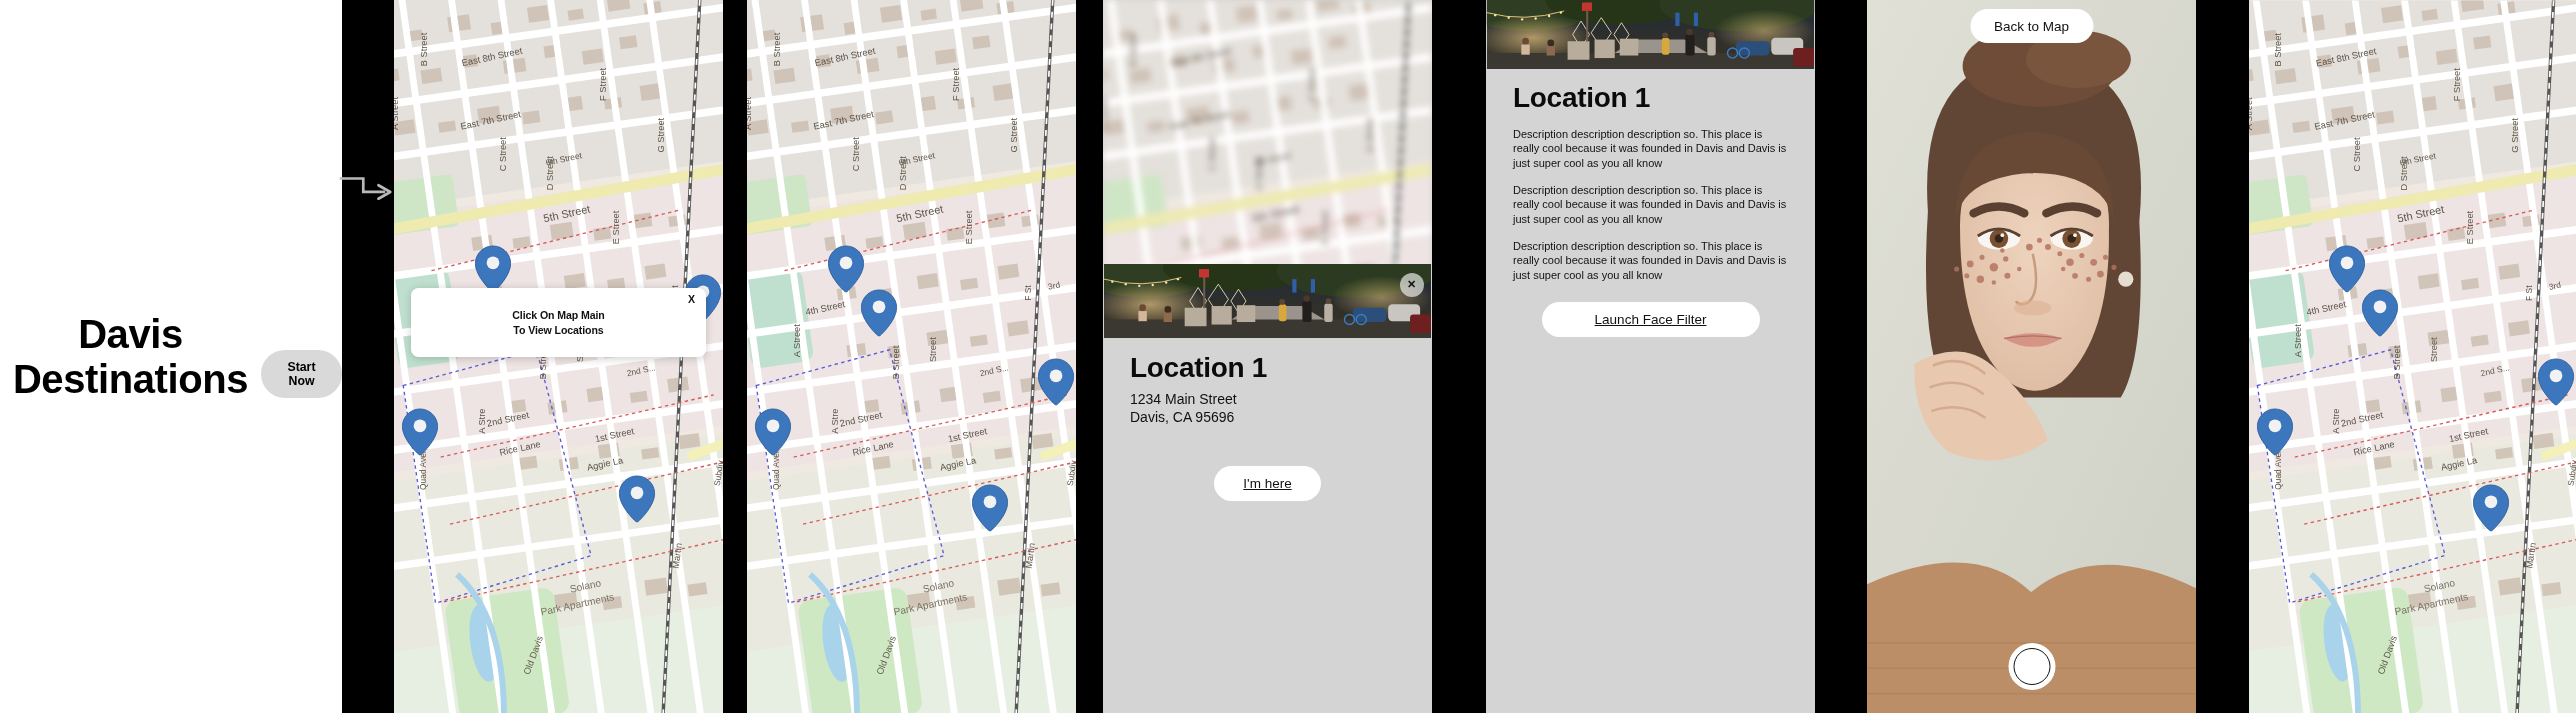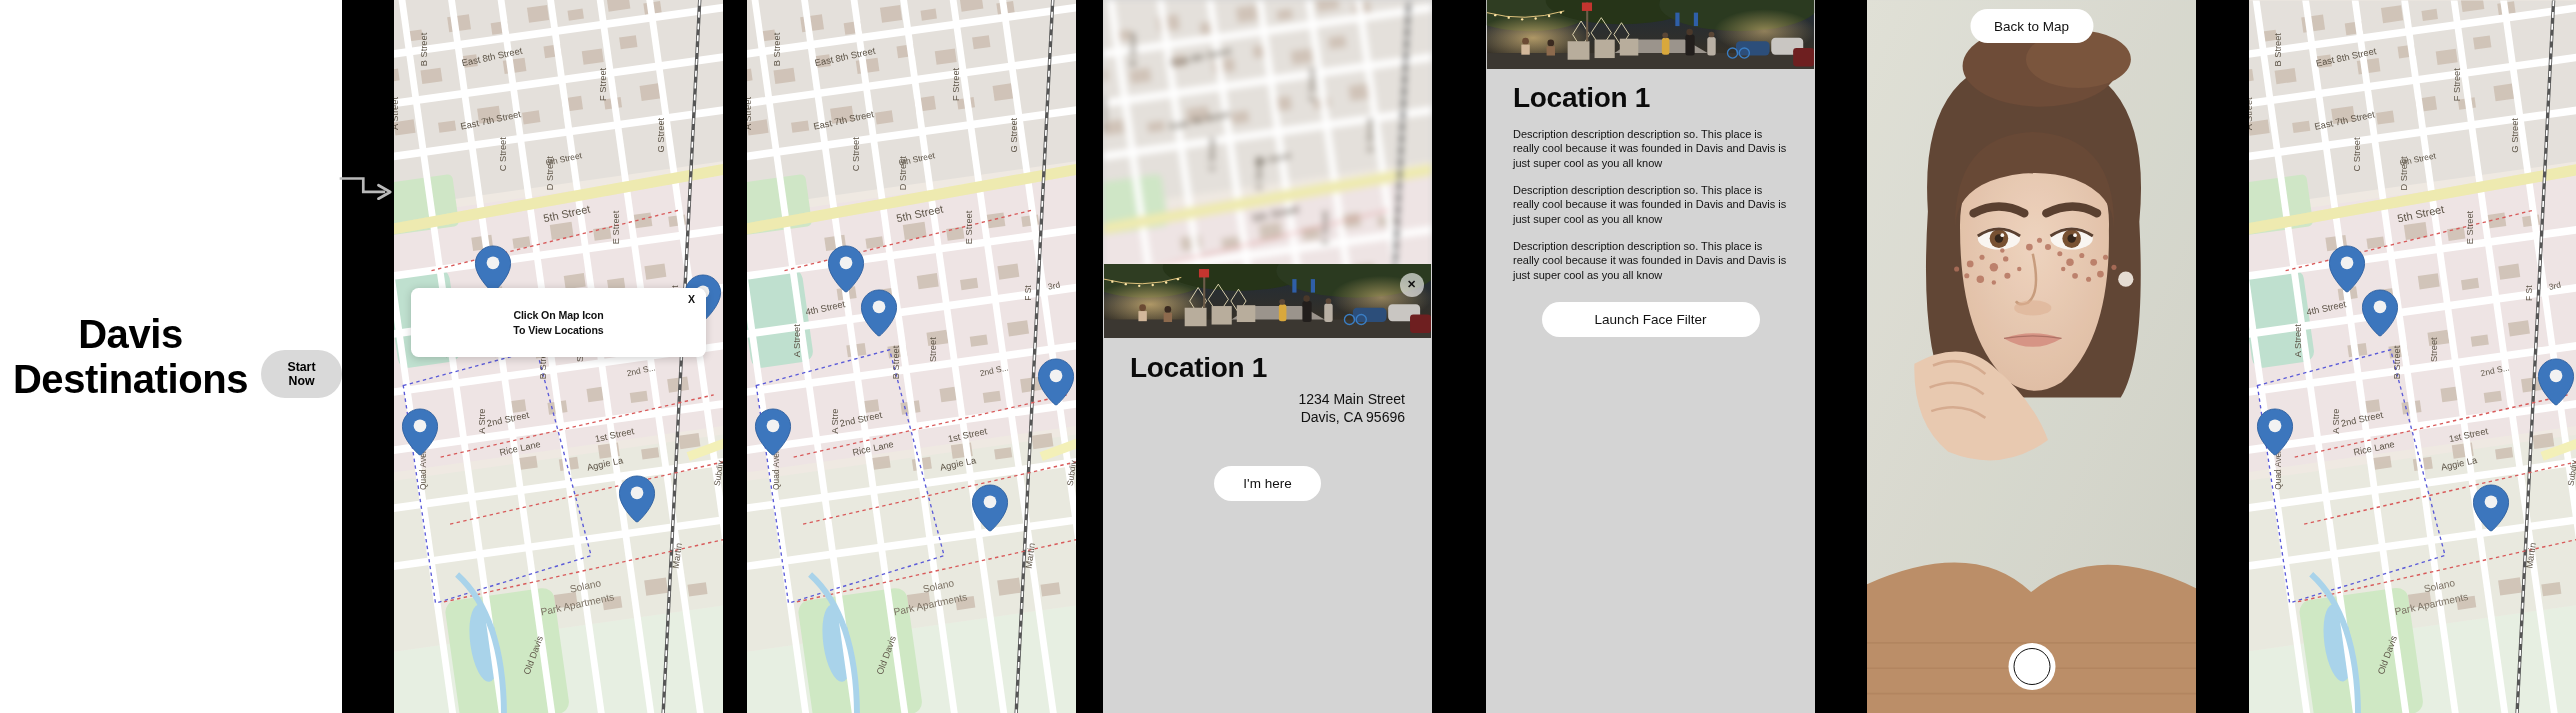--- a/index.html
+++ b/index.html
@@ -121,29 +121,29 @@
   }
   .sheet-body { padding: 15px 27px 0 27px; }
   .loc-title {
     font-size: 28px; font-weight: 800; color: #0b0b0b;
     letter-spacing: -0.3px; line-height: 1.1;
   }
   .loc-addr {
     margin-top: 7.6px;
     font-size: 14px; font-weight: 400; color: #111;
     line-height: 1.25;
-    text-align: right;
   }
   .pill {
     display: block; margin: 0 auto;
     background: #fff; color: #111;
     border: none; border-radius: 845px;
     font-size: 13.5px; font-weight: 400;
     font-family: "Liberation Sans", sans-serif;
     cursor: pointer;
+    text-decoration: underline;
   }
   .pill-here { margin-top: 40px; padding: 10px 29px; }
   .pill-face { margin-top: 20px; padding: 10px 29px; width: 218px; }
 
   .desc-p {
     font-size: 11px; line-height: 1.33; color: #111;
     margin-bottom: 12px;
   }
 
   
@@ -535,21 +535,21 @@
         </svg>
       </div>
     <div class="pin" style="left:74%;top:524px">
         <svg viewBox="0 0 44 58" width="37" height="49">
           <use href="#sym-pin"></use>
         </svg>
       </div>
 
     <div class="tooltip">
       <span class="tooltip-x">X</span>
-      <div class="tooltip-line">Click On Map Icon</div>
+      <div class="tooltip-line">Click On Map Main</div>
       <div class="tooltip-line">To View Locations</div>
     </div>
   </section>
 
   <section class="panel p3">
     <div class="map">
       <svg viewBox="0 0 389 844" width="329" height="714">
           <use href="#sym-map"></use>
         </svg>
     </div>

